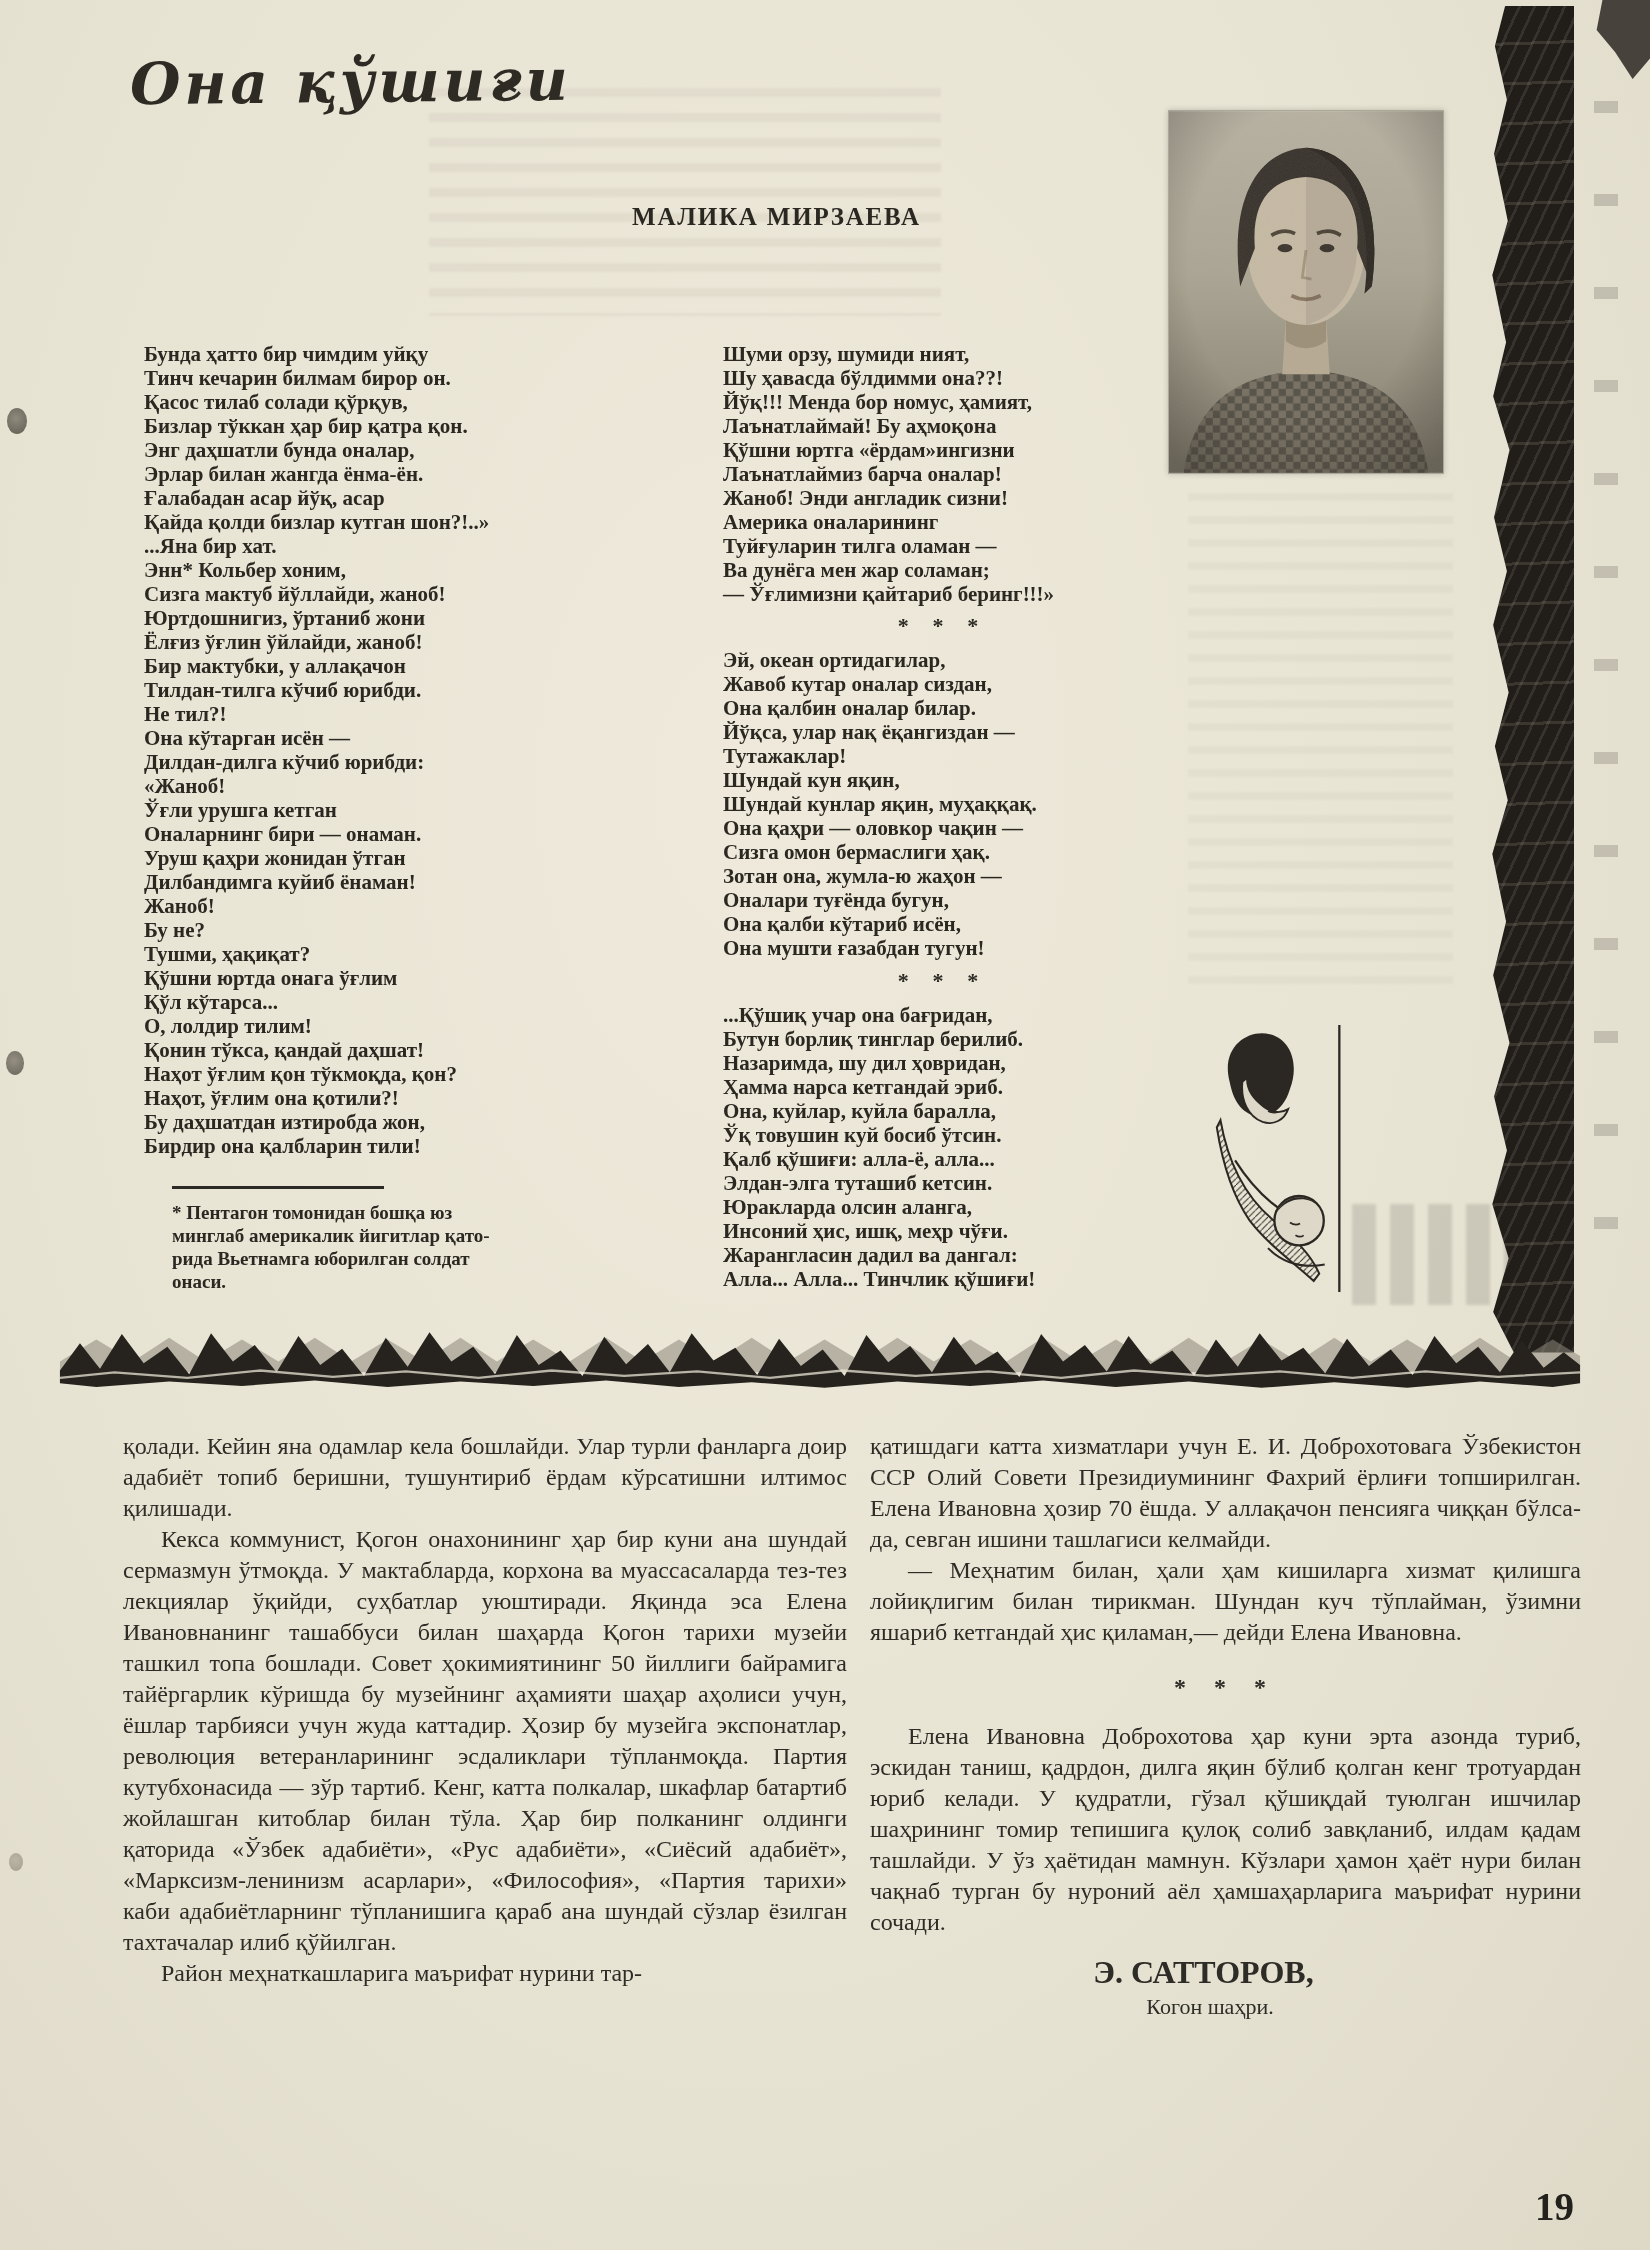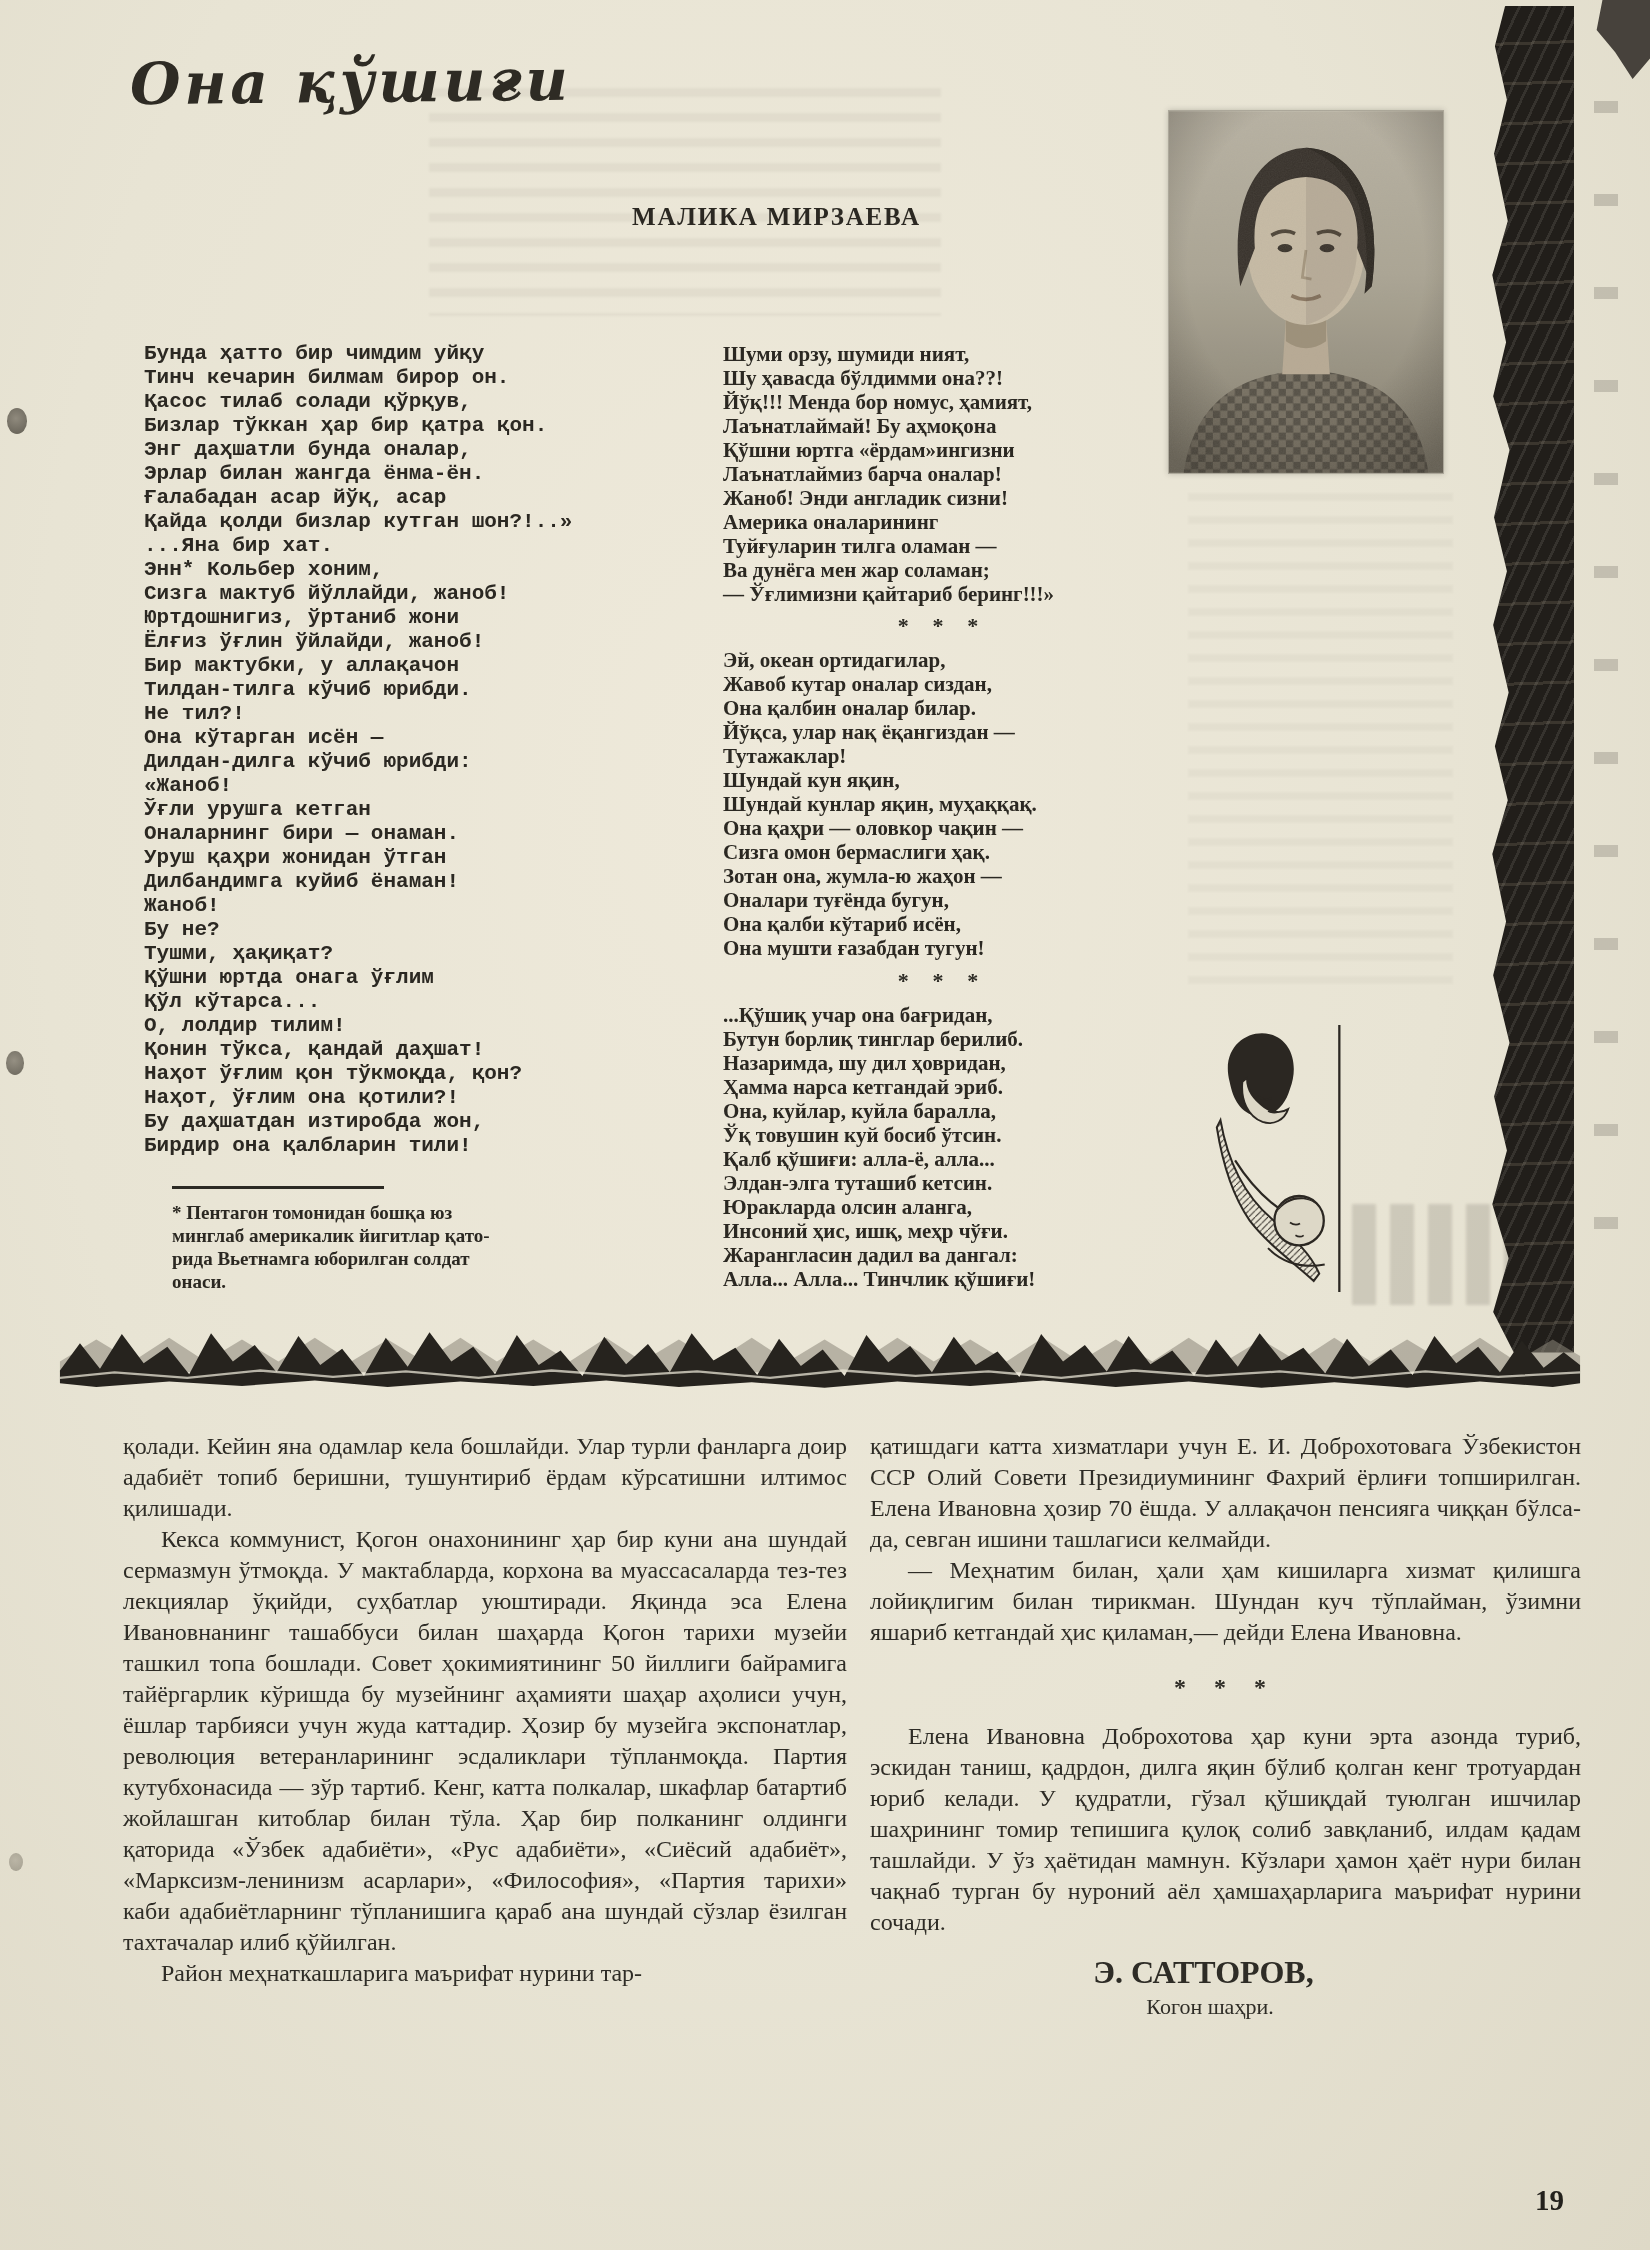--- a/index.html
+++ b/index.html
@@ -35,21 +35,21 @@
     position:absolute; left:130px; top:48px; margin:0;
     font-family:"DejaVu Serif", serif; font-style:italic; font-weight:700;
     font-size:58px; letter-spacing:3.7px; color:#2e2b24; transform:rotate(-.6deg);
   }
   .author {
     position:absolute; left:632px; top:203px; width:475px; text-align:left;
     font-weight:700; font-size:25px; letter-spacing:1.8px; color:#2b2822;
   }
   
   .poem { white-space:pre-line; font-weight:700; font-size:21px; line-height:24px; color:#2b2822; }
-  .poem-left  { position:absolute; left:144px; top:342px; width:548px;font-family:Liberation Mono, monospace; }
+  .poem-left  { position:absolute; left:144px; top:342px; width:548px; }
   .poem-right { position:absolute; left:687px; top:342px; width:439px;margin-left:36px; }
   .stanza-sep { text-align:center; font-weight:700; font-size:22px; letter-spacing:9.1px; padding:7.3px 0 9.1px 0; }
   
   .footnote-rule { position:absolute; left:172px; top:1186px; width:212px; height:2.7px; background:#2c2a24; }
   .footnote {
     position:absolute; left:172px; top:1201px; width:429px; white-space:pre-line;
     font-weight:700; font-size:19px; line-height:23px; color:#2b2822;
   }
   
   .photo {
@@ -61,21 +61,21 @@
   .zigzag { position:absolute; left:57px; top:1325px; }
   
   .article { font-size:24px; line-height:31px; text-align:justify; color:#2e2c26; }
   .article p { margin:0; text-indent:38px; }
   .article-left  { position:absolute; left:123px; top:1431px; width:724px; }
   .article-right { position:absolute; left:870px; top:1431px; width:711px; }
   .article-left p:first-child, .no-indent-first p:first-child { text-indent:0; }
   .article-sep { text-align:center; font-weight:700; font-size:24px; letter-spacing:11px; margin:24px 0 18.3px 0; }
   .sig-name  { text-align:center; font-weight:700; font-size:32px; margin-top:18.3px; padding-right:44px; }
   .sig-place { text-align:center; font-size:22px; margin-top:3.7px; padding-right:31px; }
-  .pageno { position:absolute; left:1535px; top:2184px; font-weight:700; font-size:29px; color:#23211c;font-family:Liberation Serif, serif; }
+  .pageno { position:absolute; left:1535px; top:2184px; font-weight:700; font-size:39px; color:#23211c;font-family:Liberation Serif, serif; }
   
   .ghost { position:absolute; pointer-events:none; }
   .ghost-top {
     left:429px; top:88px; width:512px; height:228px; opacity:.55; filter:blur(0.9px);
     background:repeating-linear-gradient(180deg, rgba(72,66,55,.10) 0 9.1px, transparent 9.1px 25px);
   }
   .ghost-mid {
     left:1188px; top:493px; width:265px; height:493px; opacity:.45; filter:blur(0.9px);
     background:repeating-linear-gradient(180deg, rgba(72,66,55,.09) 0 8.2px, transparent 8.2px 23px);
   }

